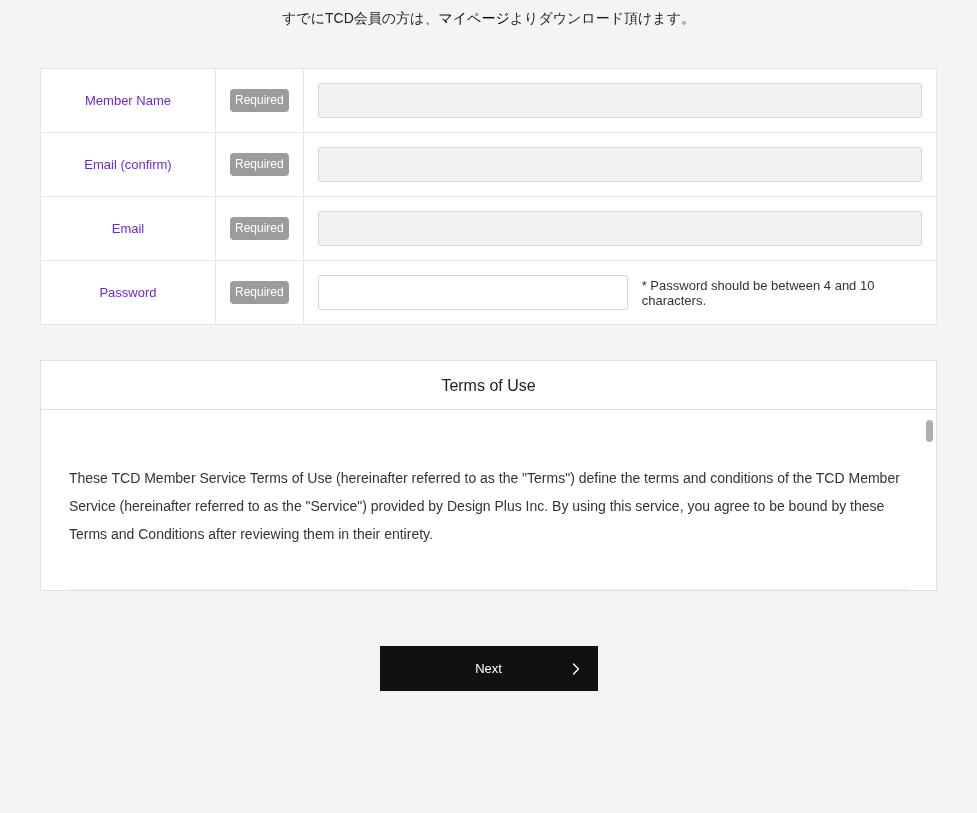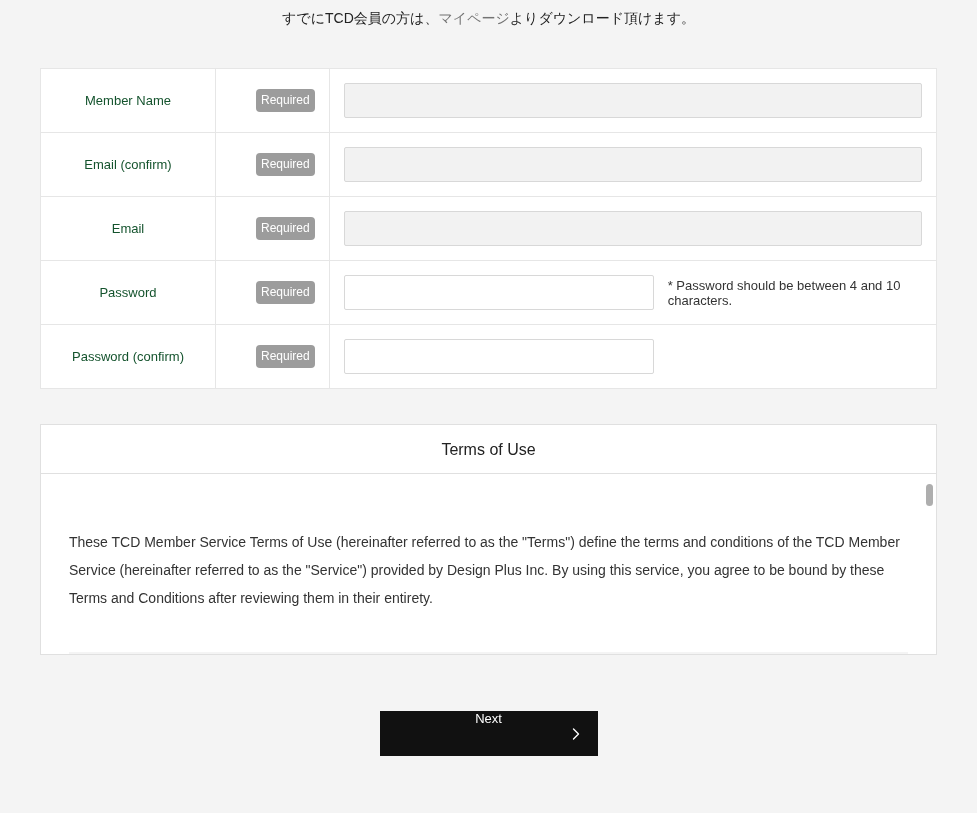--- a/index.html
+++ b/index.html
@@ -18,55 +18,54 @@
     .container {
       padding: 10px 40px 30px 40px;
     }
     .intro {
       text-align: center;
       font-size: 14px;
       color: #222;
       margin-bottom: 40px;
     }
     .intro a {
-      color: #737373;
+      color: #000000;
       text-decoration: none;
     }
     table.form-table {
       width: 100%;
       border-collapse: collapse;
       background: #fff;
       border: 1px solid #e0e0e0;
       margin-bottom: 35px;
     }
     table.form-table td {
       border: 1px solid #e6e6e6;
       padding: 14px 14px;
       vertical-align: middle;
     }
     td.label-cell {
       width: 175px;
       text-align: center;
       font-size: 13px;
-      color: #14532d;
+      color: #6d28d9;
     }
     td.required-cell {
       width: 70px;
       text-align: center;
       padding: 14px 8px;
     }
     .required-badge {
       display: inline-block;
       background: #9c9c9c;
       color: #fff;
       font-size: 12px;
       padding: 4px 5px;
       border-radius: 4px;
       line-height: 1.2;
-      margin-left: 26px;
     }
     td.input-cell {
       padding: 14px 14px;
       margin-left: 44px;
     }
     .text-input {
       width: 100%;
       height: 35px;
       border: 1px solid #d8d8d8;
       background: #f2f2f2;
@@ -142,20 +141,21 @@
       margin-right: 8px;
       vertical-align: -2px;
     }
     .btn-row {
       text-align: center;
       padding-top: 55px;
     }
     .next-btn {
       position: relative;
       display: inline-flex;
+      align-items: center;
       justify-content: center;
       width: 218px;
       height: 45px;
       background: #111;
       color: #fff;
       border: none;
       font-size: 13px;
       cursor: pointer;
     }
     .next-btn .chev {
@@ -209,31 +209,20 @@
     </tr>
     <tr>
       <td class="label-cell">Password</td>
       <td class="required-cell">
         <span class="required-badge">Required</span>
       </td>
       <td class="input-cell">
         <div class="pw-row">
           <input type="password" class="pw-input" style="">
           <span class="pw-note">* Password should be between 4 and 10 characters.</span>
-        </div>
-      </td>
-    </tr>
-    <tr>
-      <td class="label-cell">Password (confirm)</td>
-      <td class="required-cell">
-        <span class="required-badge">Required</span>
-      </td>
-      <td class="input-cell">
-        <div class="pw-row">
-          <input type="password" class="pw-input" style="">
         </div>
       </td>
     </tr>
   </tbody>
     </table>
 
   <div class="terms-box">
     <div class="terms-header">Terms of Use</div>
     <div class="terms-body-wrap">
       <div class="terms-body">

